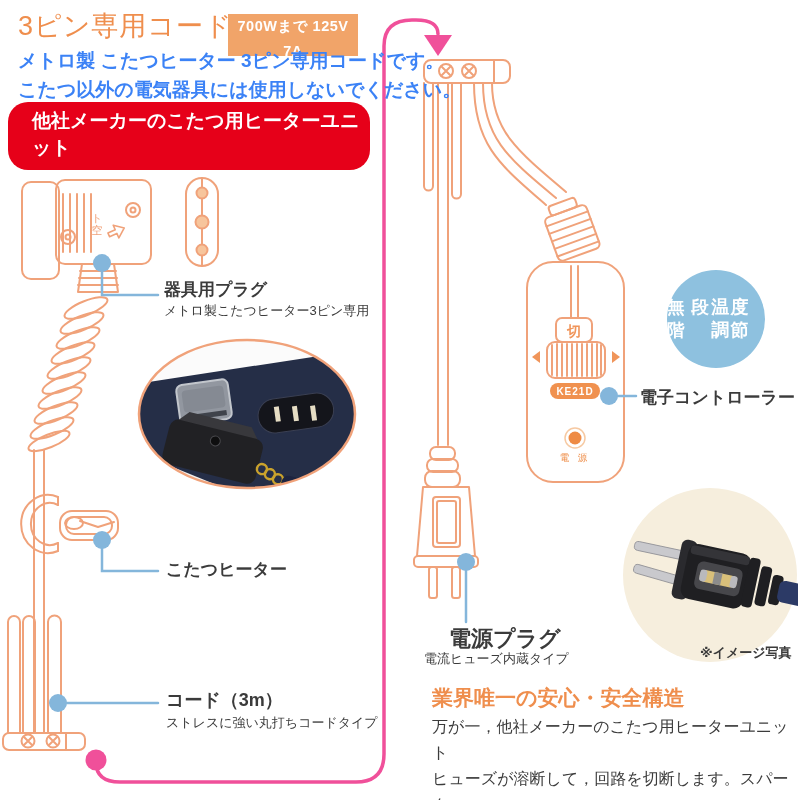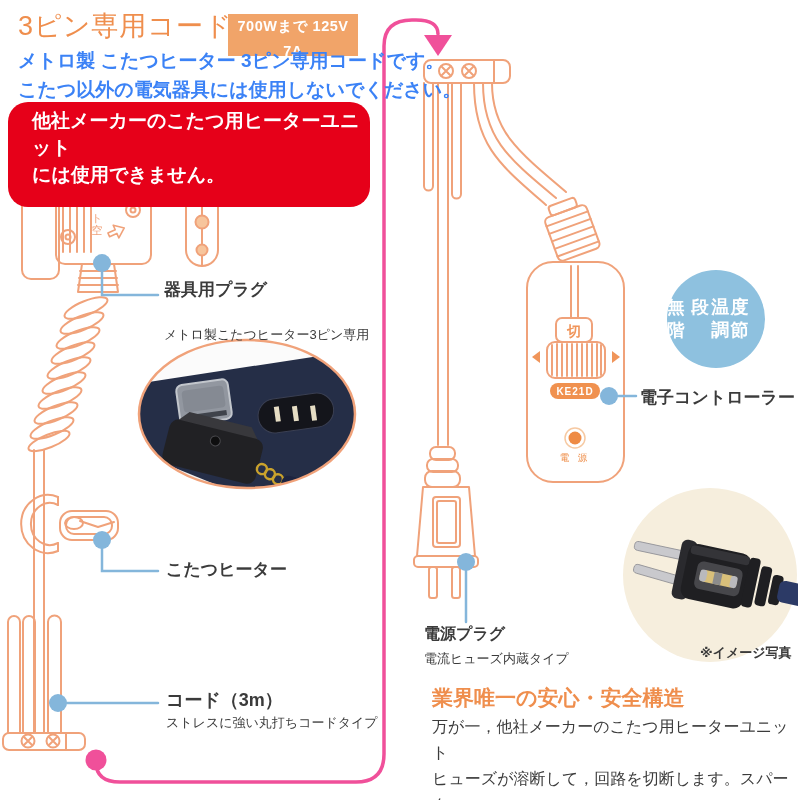--- a/index.html
+++ b/index.html
@@ -9,30 +9,30 @@
     -webkit-font-smoothing:antialiased;
   }
   .abs{position:absolute;}
   #art{position:absolute;left:0;top:0;z-index:1;}
   .txt{z-index:5;}
   .page-title{left:18px;top:8px;font-size:27px;font-weight:normal;color:#ef8e4d;letter-spacing:1px;}
   .spec-badge{left:228px;top:14px;width:130px;height:42px;background:#f1a469;color:#fff;
     font-size:14.5px;font-weight:bold;text-align:center;line-height:25px;letter-spacing:.5px;}
   .intro{left:18px;top:46px;font-size:19px;font-weight:bold;line-height:1.55;color:#3b82f6;}
   .warning-box{left:8px;top:102px;width:338px;background:#e60019;border-radius:20px;
-    padding:6px 0 18px 24px;color:#fff;font-size:19px;font-weight:bold;line-height:1.42;}
+    padding:6px 0 8px 24px;color:#fff;font-size:19px;font-weight:bold;line-height:1.42;}
   .callout-label{font-size:17px;font-weight:bold;color:#3b3b3b;}
   .callout-sub{font-size:13px;color:#3b3b3b;}
   .lbl-appliance{left:164px;top:278px;}
-  .sub-appliance{left:164px;top:302px;margin-top:24px;}
+  .sub-appliance{left:164px;top:302px;}
   .lbl-hook{left:166px;top:558px;}
   .lbl-cord{left:166px;top:688px;font-size:18px;}
   .sub-cord{left:166px;top:714px;}
   .lbl-controller{left:640px;top:386px;}
-  .lbl-powerplug{left:424px;top:624px;font-size:16px;}
+  .lbl-powerplug{left:449px;top:624px;font-size:22px;}
   .sub-powerplug{left:424px;top:650px;}
   .badge-circle{left:667px;top:270px;width:98px;height:98px;border-radius:50%;background:#8ec1df;
     display:flex;align-items:center;justify-content:center;z-index:5;}
   .badge-circle .l1{color:#fff;font-size:17.5px;font-weight:bold;letter-spacing:.38em;margin-right:-.38em;line-height:1.3;}
   .badge-circle .l2{color:#fff;font-size:18px;font-weight:bold;letter-spacing:.06em;line-height:1.3;}
   .safety-heading{left:432px;top:684px;font-size:21px;font-weight:bold;color:#ef8e4d;}
   .safety-body{left:432px;top:714px;width:360px;font-size:16px;line-height:1.62;color:#3b3b3b;}
   .photo{z-index:4;}
   .photo-caption{left:700px;top:644px;font-size:13px;font-weight:bold;color:#3b3b3b;z-index:5;}
 </style>
@@ -229,21 +229,20 @@
 <div class="abs txt page-title">3ピン専用コード</div>
 <div class="abs txt spec-badge">700Wまで 125V 7A</div>
 
 <div class="abs txt intro">
   <div>メトロ製 こたつヒーター 3ピン専用コードです。</div>
   <div>こたつ以外の電気器具には使用しないでください。</div>
 </div>
 
 <div class="abs txt warning-box">
   <div>他社メーカーのこたつ用ヒーターユニット</div>
-  <div>には使用できません。</div>
 </div>
 
 <div class="abs txt callout-label lbl-appliance">器具用プラグ</div>
 <div class="abs txt callout-sub sub-appliance">メトロ製こたつヒーター3ピン専用</div>
 
 <div class="abs txt callout-label lbl-hook">こたつヒーター</div>
 
 <div class="abs txt callout-label lbl-cord">コード（3m）</div>
 <div class="abs txt callout-sub sub-cord">ストレスに強い丸打ちコードタイプ</div>
 

